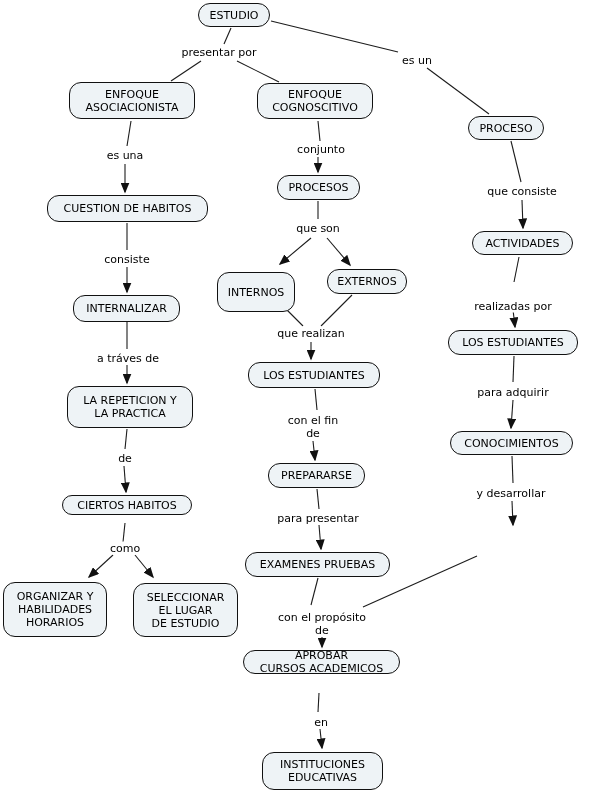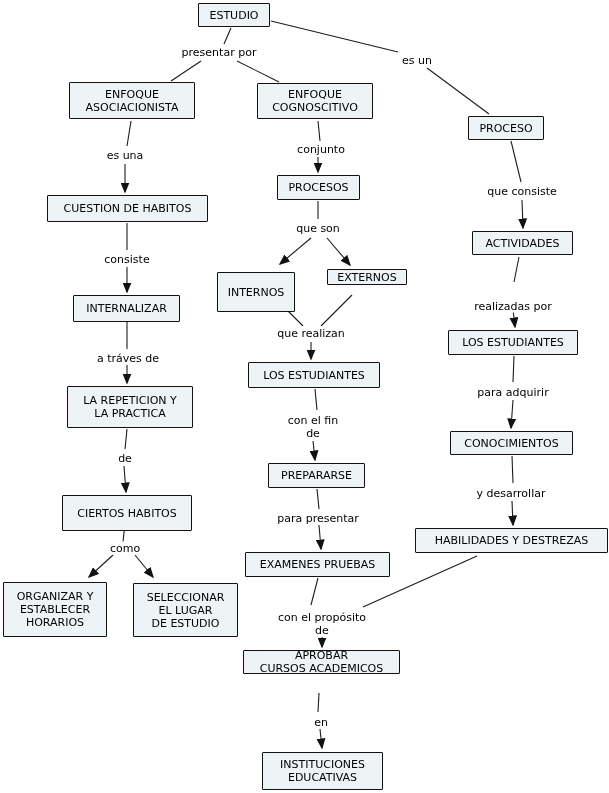--- a/index.html
+++ b/index.html
@@ -11,21 +11,21 @@
     overflow:hidden;
   }
   svg.wires{position:absolute;left:0;top:0;z-index:0;}
   svg.wires line{stroke:var(--connector,#1c1c1c);stroke-width:1.1;}
   .node{
     position:absolute;z-index:2;box-sizing:border-box;
     display:flex;align-items:center;justify-content:center;
     text-align:center;white-space:pre-line;
     background:var(--node_fill,#eef3f6);
     border:1.5px solid var(--node_border,#111111);
-    border-radius:1px;
+    border-radius:12px;
     font-size:11px;line-height:13px;
     padding:1px 3px;
   }
   .edge-label{
     position:absolute;z-index:1;
     transform:translate(-50%,-50%);
     font-size:11px;line-height:13px;text-align:center;
     white-space:pre-line;background:var(--canvas_bg,#ffffff);
     padding:0 2px;
   }
@@ -89,33 +89,32 @@
   <div class="node" style="left:198px;top:3px;width:72px;height:24px">ESTUDIO</div>
   <div class="node" style="left:69px;top:82px;width:126px;height:37px">ENFOQUE
 ASOCIACIONISTA</div>
   <div class="node" style="left:257px;top:83px;width:116px;height:36px">ENFOQUE
 COGNOSCITIVO</div>
   <div class="node" style="left:468px;top:116px;width:76px;height:24px">PROCESO</div>
   <div class="node" style="left:47px;top:195px;width:161px;height:27px">CUESTION DE HABITOS</div>
   <div class="node" style="left:277px;top:175px;width:83px;height:25px">PROCESOS</div>
   <div class="node" style="left:472px;top:231px;width:101px;height:24px">ACTIVIDADES</div>
   <div class="node" style="left:217px;top:272px;width:78px;height:40px">INTERNOS</div>
-  <div class="node" style="left:327px;top:269px;width:80px;height:16px">EXTERNOS</div>
+  <div class="node" style="left:327px;top:269px;width:80px;height:25px">EXTERNOS</div>
   <div class="node" style="left:73px;top:295px;width:107px;height:27px">INTERNALIZAR</div>
   <div class="node" style="left:448px;top:330px;width:130px;height:25px">LOS ESTUDIANTES</div>
   <div class="node" style="left:248px;top:362px;width:132px;height:26px">LOS ESTUDIANTES</div>
   <div class="node" style="left:67px;top:386px;width:126px;height:42px">LA REPETICION Y
 LA PRACTICA</div>
   <div class="node" style="left:450px;top:431px;width:123px;height:24px">CONOCIMIENTOS</div>
   <div class="node" style="left:268px;top:463px;width:97px;height:25px">PREPARARSE</div>
-  <div class="node" style="left:62px;top:495px;width:130px;height:36px">CIERTOS HABITOS</div>
-  <div class="node" style="left:415px;top:528px;width:193px;height:25px">HABILIDADES Y DESTREZAS</div>
+  <div class="node" style="left:62px;top:495px;width:130px;height:20px">CIERTOS HABITOS</div>
   <div class="node" style="left:245px;top:552px;width:145px;height:25px">EXAMENES PRUEBAS</div>
   <div class="node" style="left:3px;top:582px;width:104px;height:55px">ORGANIZAR Y
-ESTABLECER
+HABILIDADES
 HORARIOS</div>
   <div class="node" style="left:133px;top:583px;width:105px;height:54px">SELECCIONAR
 EL LUGAR
 DE ESTUDIO</div>
   <div class="node" style="left:243px;top:650px;width:157px;height:24px">APROBAR
 CURSOS ACADEMICOS</div>
   <div class="node" style="left:262px;top:752px;width:121px;height:38px">INSTITUCIONES
 EDUCATIVAS</div>
 
   <div class="edge-label" style="left:219px;top:52px">presentar por</div>

